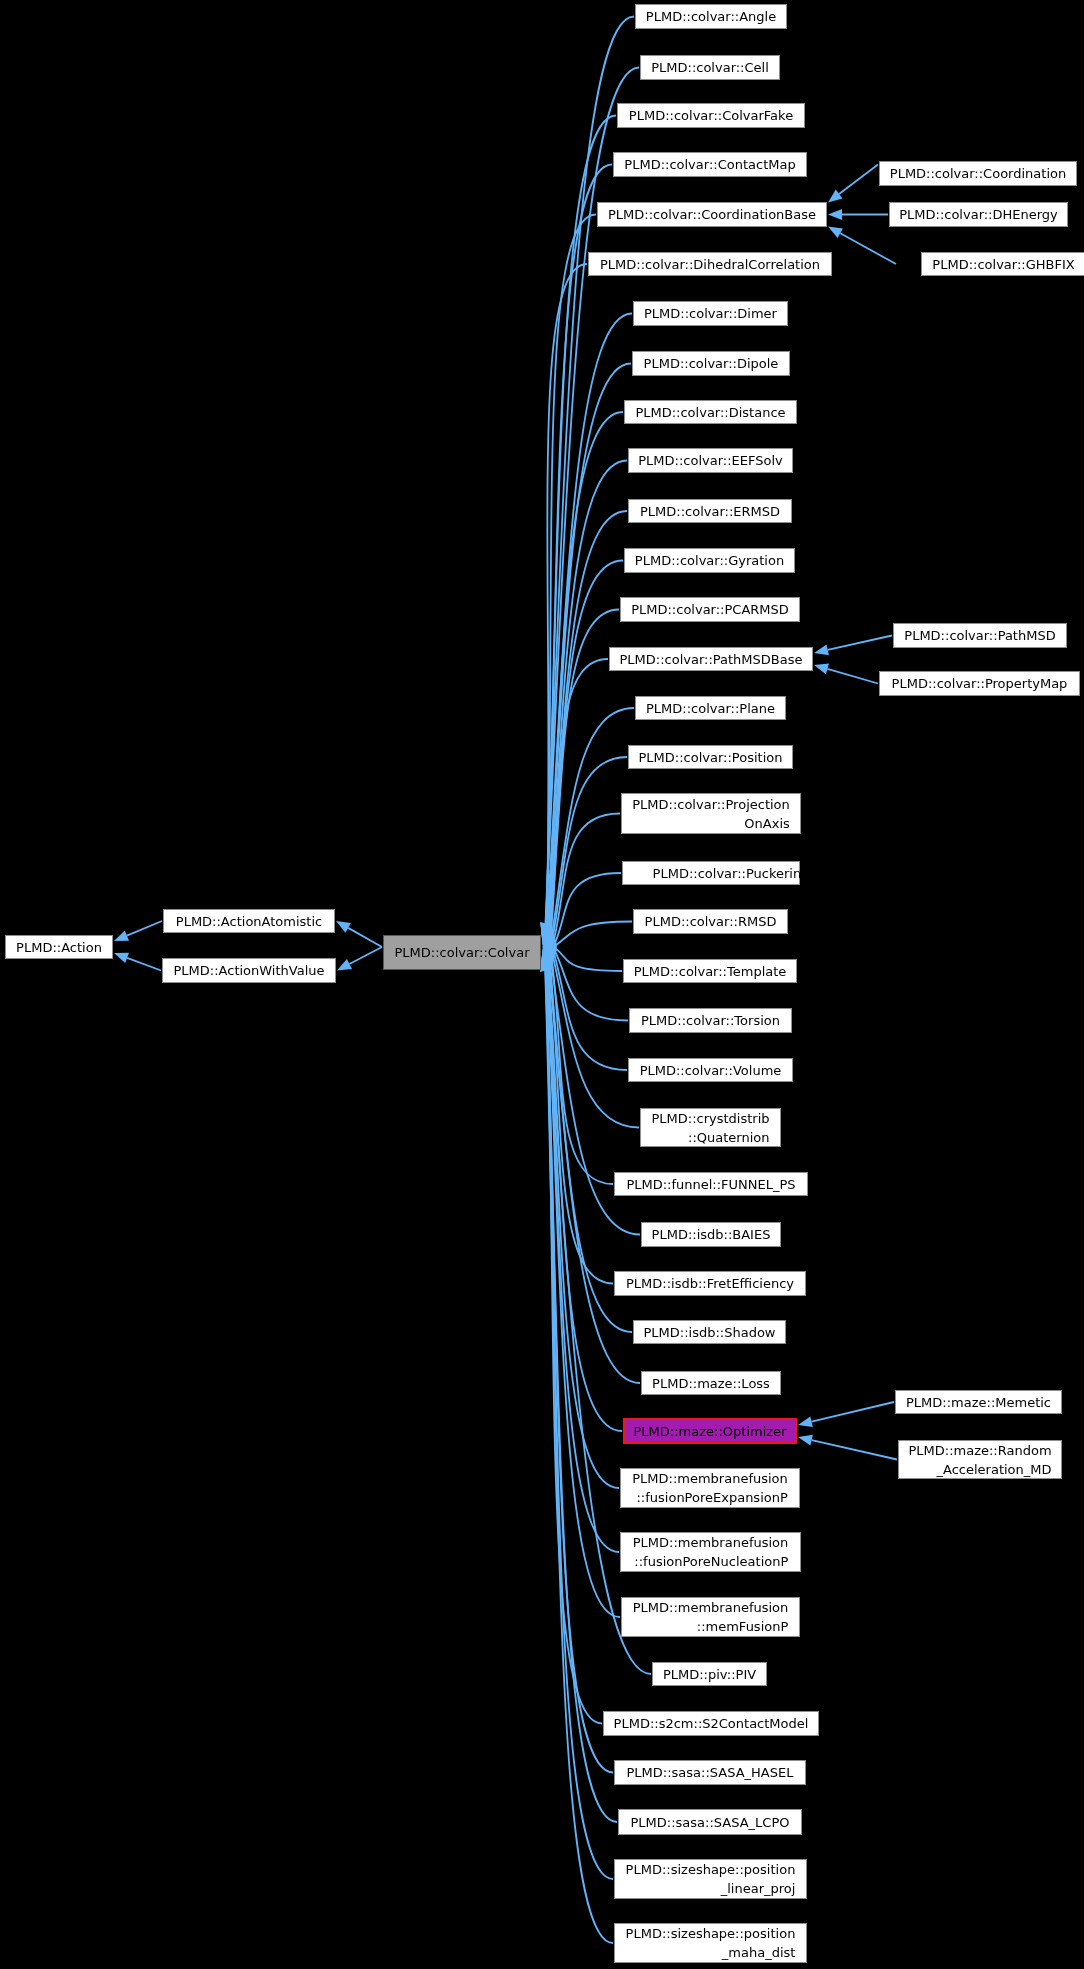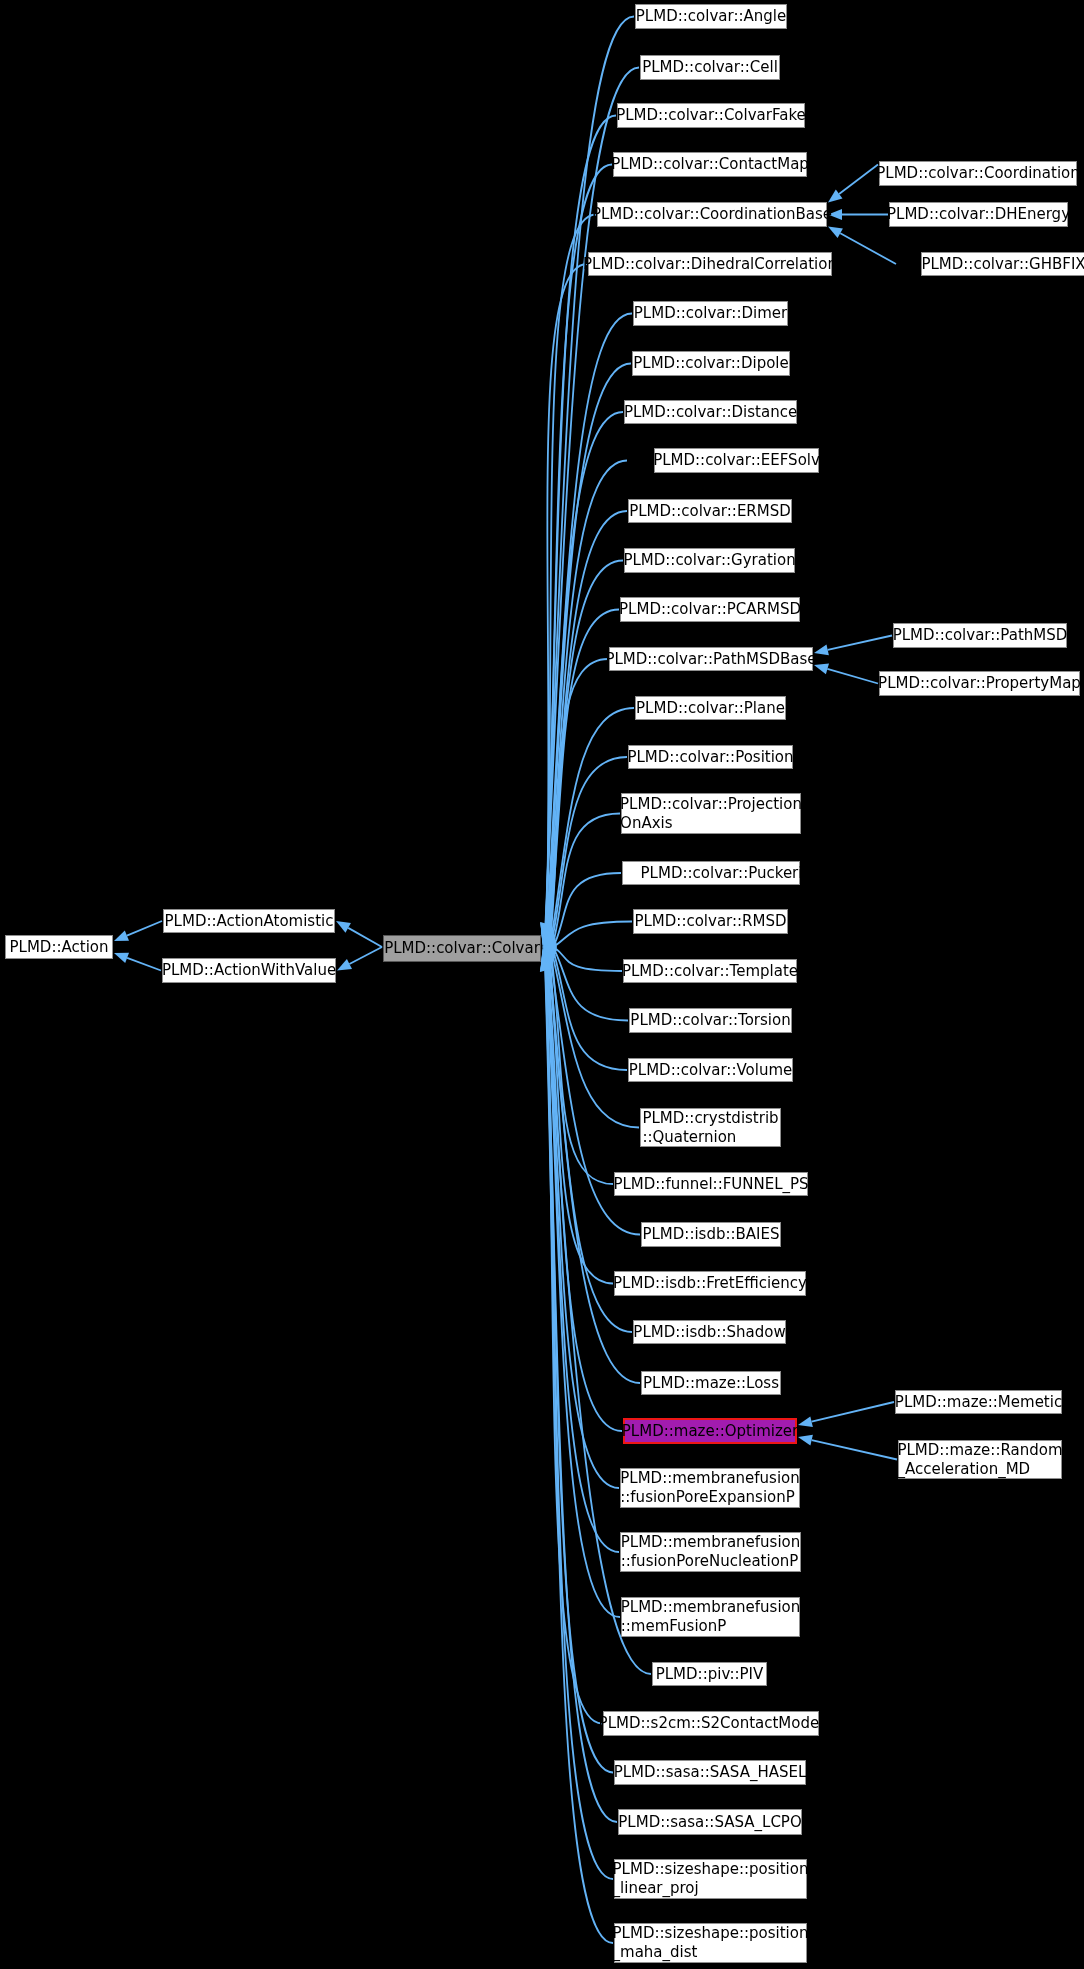--- a/index.html
+++ b/index.html
@@ -11,22 +11,22 @@
     overflow:hidden;
   }
   .canvas svg{position:absolute;left:0;top:0;}
   .node{
     position:absolute;
     box-sizing:border-box;
     background:#ffffff;
     border:1.5px solid #8f8f8f;
     color:#000;
     display:flex;align-items:center;justify-content:center;
-    text-align:left;
-    font-size:15px;
+    text-align:right;
+    font-size:13px;
     line-height:19px;
     white-space:pre-line;
     cursor:pointer;
   }
   .node.focus{
     background:#9f9f9f;
     border:1.5px solid #585858;
     cursor:default;
   }
   .node.alert{
@@ -134,31 +134,31 @@
       <path d="M827.4,668.9 L878.0,683.5" fill="none" stroke="#63b3f6" stroke-width="1.8"></path>
       <polygon points="814.0,665.0 825.9,674.2 829.0,663.6" fill="#63b3f6"></polygon>
       <path d="M811.6,1421.7 L894.0,1402.0" fill="none" stroke="#63b3f6" stroke-width="1.8"></path>
       <polygon points="798.0,1425.0 812.9,1427.1 810.3,1416.4" fill="#63b3f6"></polygon>
       <path d="M811.7,1440.1 L897.0,1459.5" fill="none" stroke="#63b3f6" stroke-width="1.8"></path>
       <polygon points="798.0,1437.0 810.4,1445.5 812.9,1434.7" fill="#63b3f6"></polygon>
     </svg>
 <div class="node" style="left: 5px; top: 935px; width: 108px; height: 24px;">PLMD::Action</div>
     <div class="node" style="left: 163px; top: 909px; width: 172px; height: 24px;">PLMD::ActionAtomistic</div>
     <div class="node" style="left: 162px; top: 958px; width: 174px; height: 25px;">PLMD::ActionWithValue</div>
-    <div class="node focus" style="left: 383px; top: 935px; width: 158px; height: 27px;">PLMD::colvar::Colvar</div>
+    <div class="node focus" style="left: 383px; top: 935px; width: 158px; height: 35px;">PLMD::colvar::Colvar</div>
     <div class="node" style="left: 635px; top: 4px; width: 152px; height: 25px;">PLMD::colvar::Angle</div>
     <div class="node" style="left: 640px; top: 55px; width: 140px; height: 25px;">PLMD::colvar::Cell</div>
     <div class="node" style="left: 617px; top: 103px; width: 188px; height: 25px;">PLMD::colvar::ColvarFake</div>
     <div class="node" style="left: 613px; top: 152px; width: 194px; height: 25px;">PLMD::colvar::ContactMap</div>
     <div class="node" style="left: 597px; top: 202px; width: 230px; height: 25px;">PLMD::colvar::CoordinationBase</div>
     <div class="node" style="left: 588px; top: 252px; width: 244px; height: 24px;">PLMD::colvar::DihedralCorrelation</div>
     <div class="node" style="left: 633px; top: 301px; width: 155px; height: 25px;">PLMD::colvar::Dimer</div>
     <div class="node" style="left: 632px; top: 351px; width: 158px; height: 25px;">PLMD::colvar::Dipole</div>
     <div class="node" style="left: 624px; top: 400px; width: 173px; height: 24px;">PLMD::colvar::Distance</div>
-    <div class="node" style="left: 628px; top: 448px; width: 165px; height: 25px; margin-left: 26px;">PLMD::colvar::EEFSolv</div>
+    <div class="node" style="left: 628px; top: 448px; width: 165px; height: 25px;">PLMD::colvar::EEFSolv</div>
     <div class="node" style="left: 628px; top: 499px; width: 164px; height: 24px;">PLMD::colvar::ERMSD</div>
     <div class="node" style="left: 624px; top: 548px; width: 171px; height: 25px;">PLMD::colvar::Gyration</div>
     <div class="node" style="left: 620px; top: 597px; width: 180px; height: 25px;">PLMD::colvar::PCARMSD</div>
     <div class="node" style="left: 609px; top: 647px; width: 204px; height: 24px;">PLMD::colvar::PathMSDBase</div>
     <div class="node" style="left: 635px; top: 696px; width: 151px; height: 24px;">PLMD::colvar::Plane</div>
     <div class="node" style="left: 628px; top: 745px; width: 165px; height: 24px;">PLMD::colvar::Position</div>
     <div class="node" style="left: 621px; top: 793px; width: 180px; height: 41px;">PLMD::colvar::Projection
 OnAxis</div>
     <div class="node" style="left: 622px; top: 861px; width: 178px; height: 24px; padding-left: 40px;">PLMD::colvar::Puckering</div>
     <div class="node" style="left: 633px; top: 909px; width: 155px; height: 25px;">PLMD::colvar::RMSD</div>

